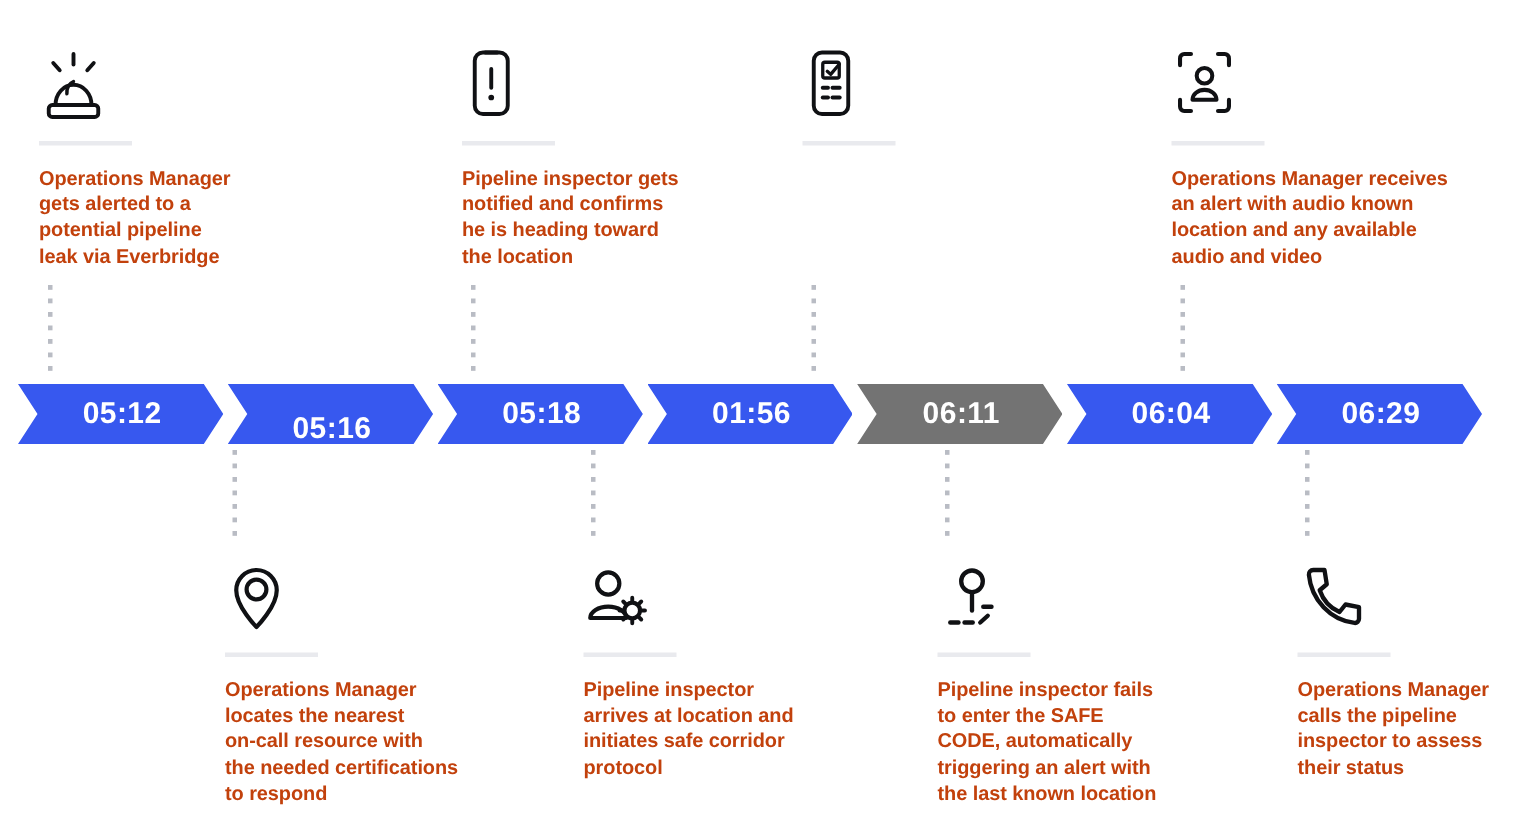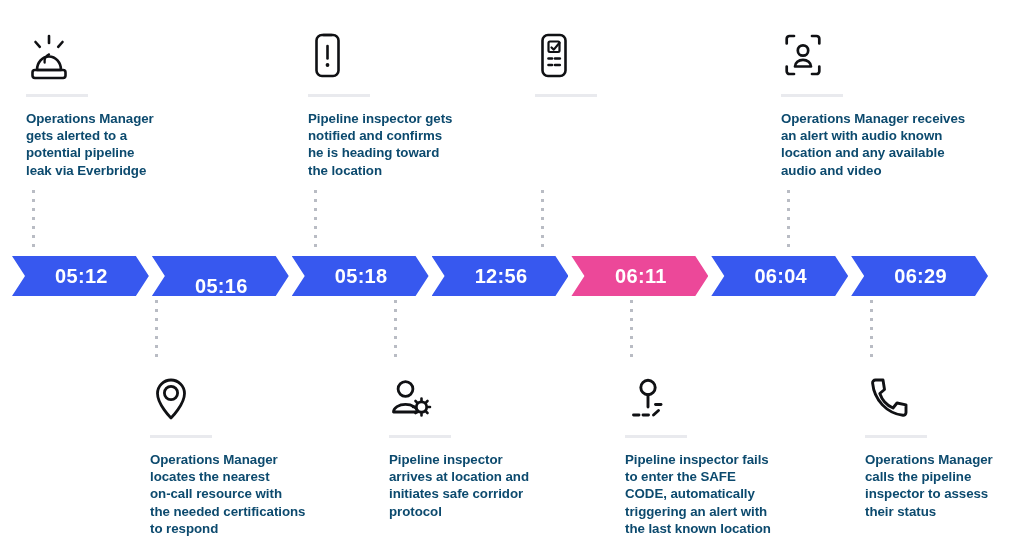--- a/index.html
+++ b/index.html
@@ -68,21 +68,21 @@
   .rule {
     width: 62px;
     height: 3px;
     background: #e9eaee;
     margin-top: 12px;
   }
   .event-text {
     font-size: 13.3px;
     font-weight: bold;
     line-height: 17.2px;
-    color: #0c4a6e;
+    color: #c2410c;
     white-space: pre-line;
     letter-spacing: -0.05px;
   }
   .event.top .event-text { margin-top: 13px; }
   .event.bottom .event-text { margin-top: 13px; }
 
   
   .dots {
     position: absolute;
     width: 3px;
@@ -172,23 +172,23 @@
     <div class="seg first" style="background: rgb(55, 88, 239);">
       <span class="seg-label">05:12</span>
     </div>
     <div class="seg" style="background: rgb(55, 88, 239); align-items: flex-end;">
       <span class="seg-label">05:16</span>
     </div>
     <div class="seg" style="background: rgb(55, 88, 239);">
       <span class="seg-label">05:18</span>
     </div>
     <div class="seg" style="background: rgb(55, 88, 239);">
-      <span class="seg-label">12:56</span>
-    </div>
-    <div class="seg" style="background: #ec4899;">
+      <span class="seg-label">01:56</span>
+    </div>
+    <div class="seg" style="background: #737373;">
       <span class="seg-label">06:11</span>
     </div>
     <div class="seg" style="background: rgb(55, 88, 239);">
       <span class="seg-label">06:04</span>
     </div>
     <div class="seg last" style="background: rgb(55, 88, 239);">
       <span class="seg-label">06:29</span>
     </div>
   </div>
 

